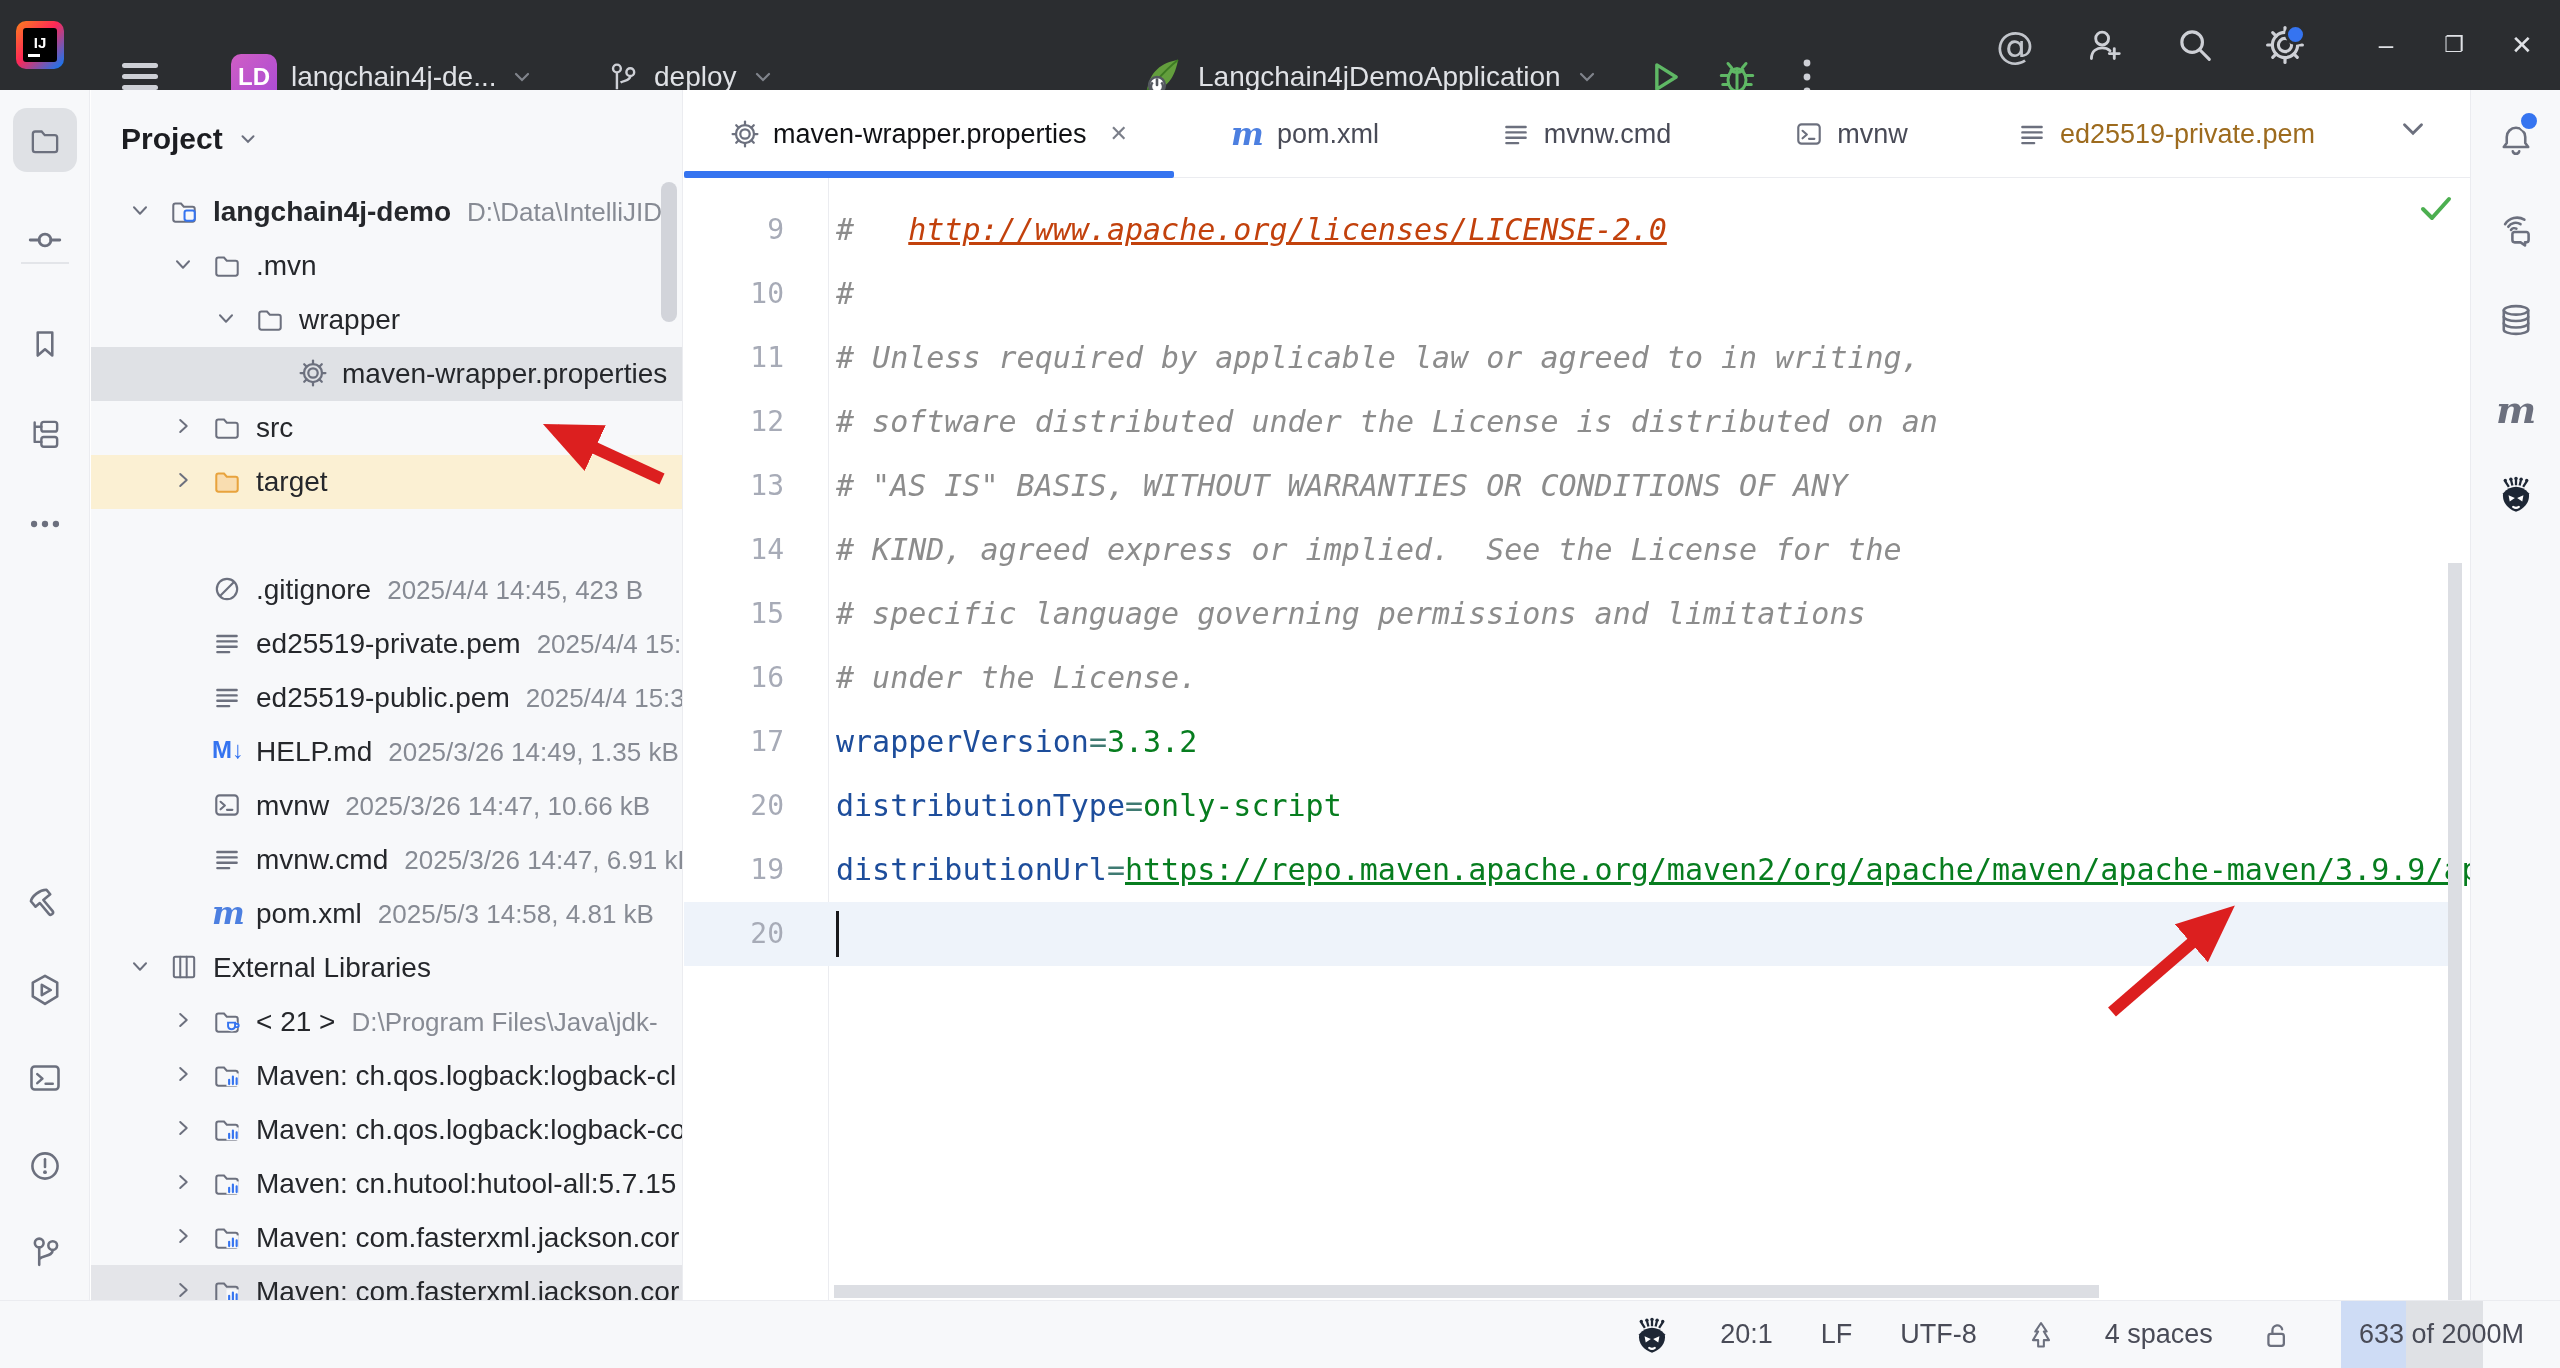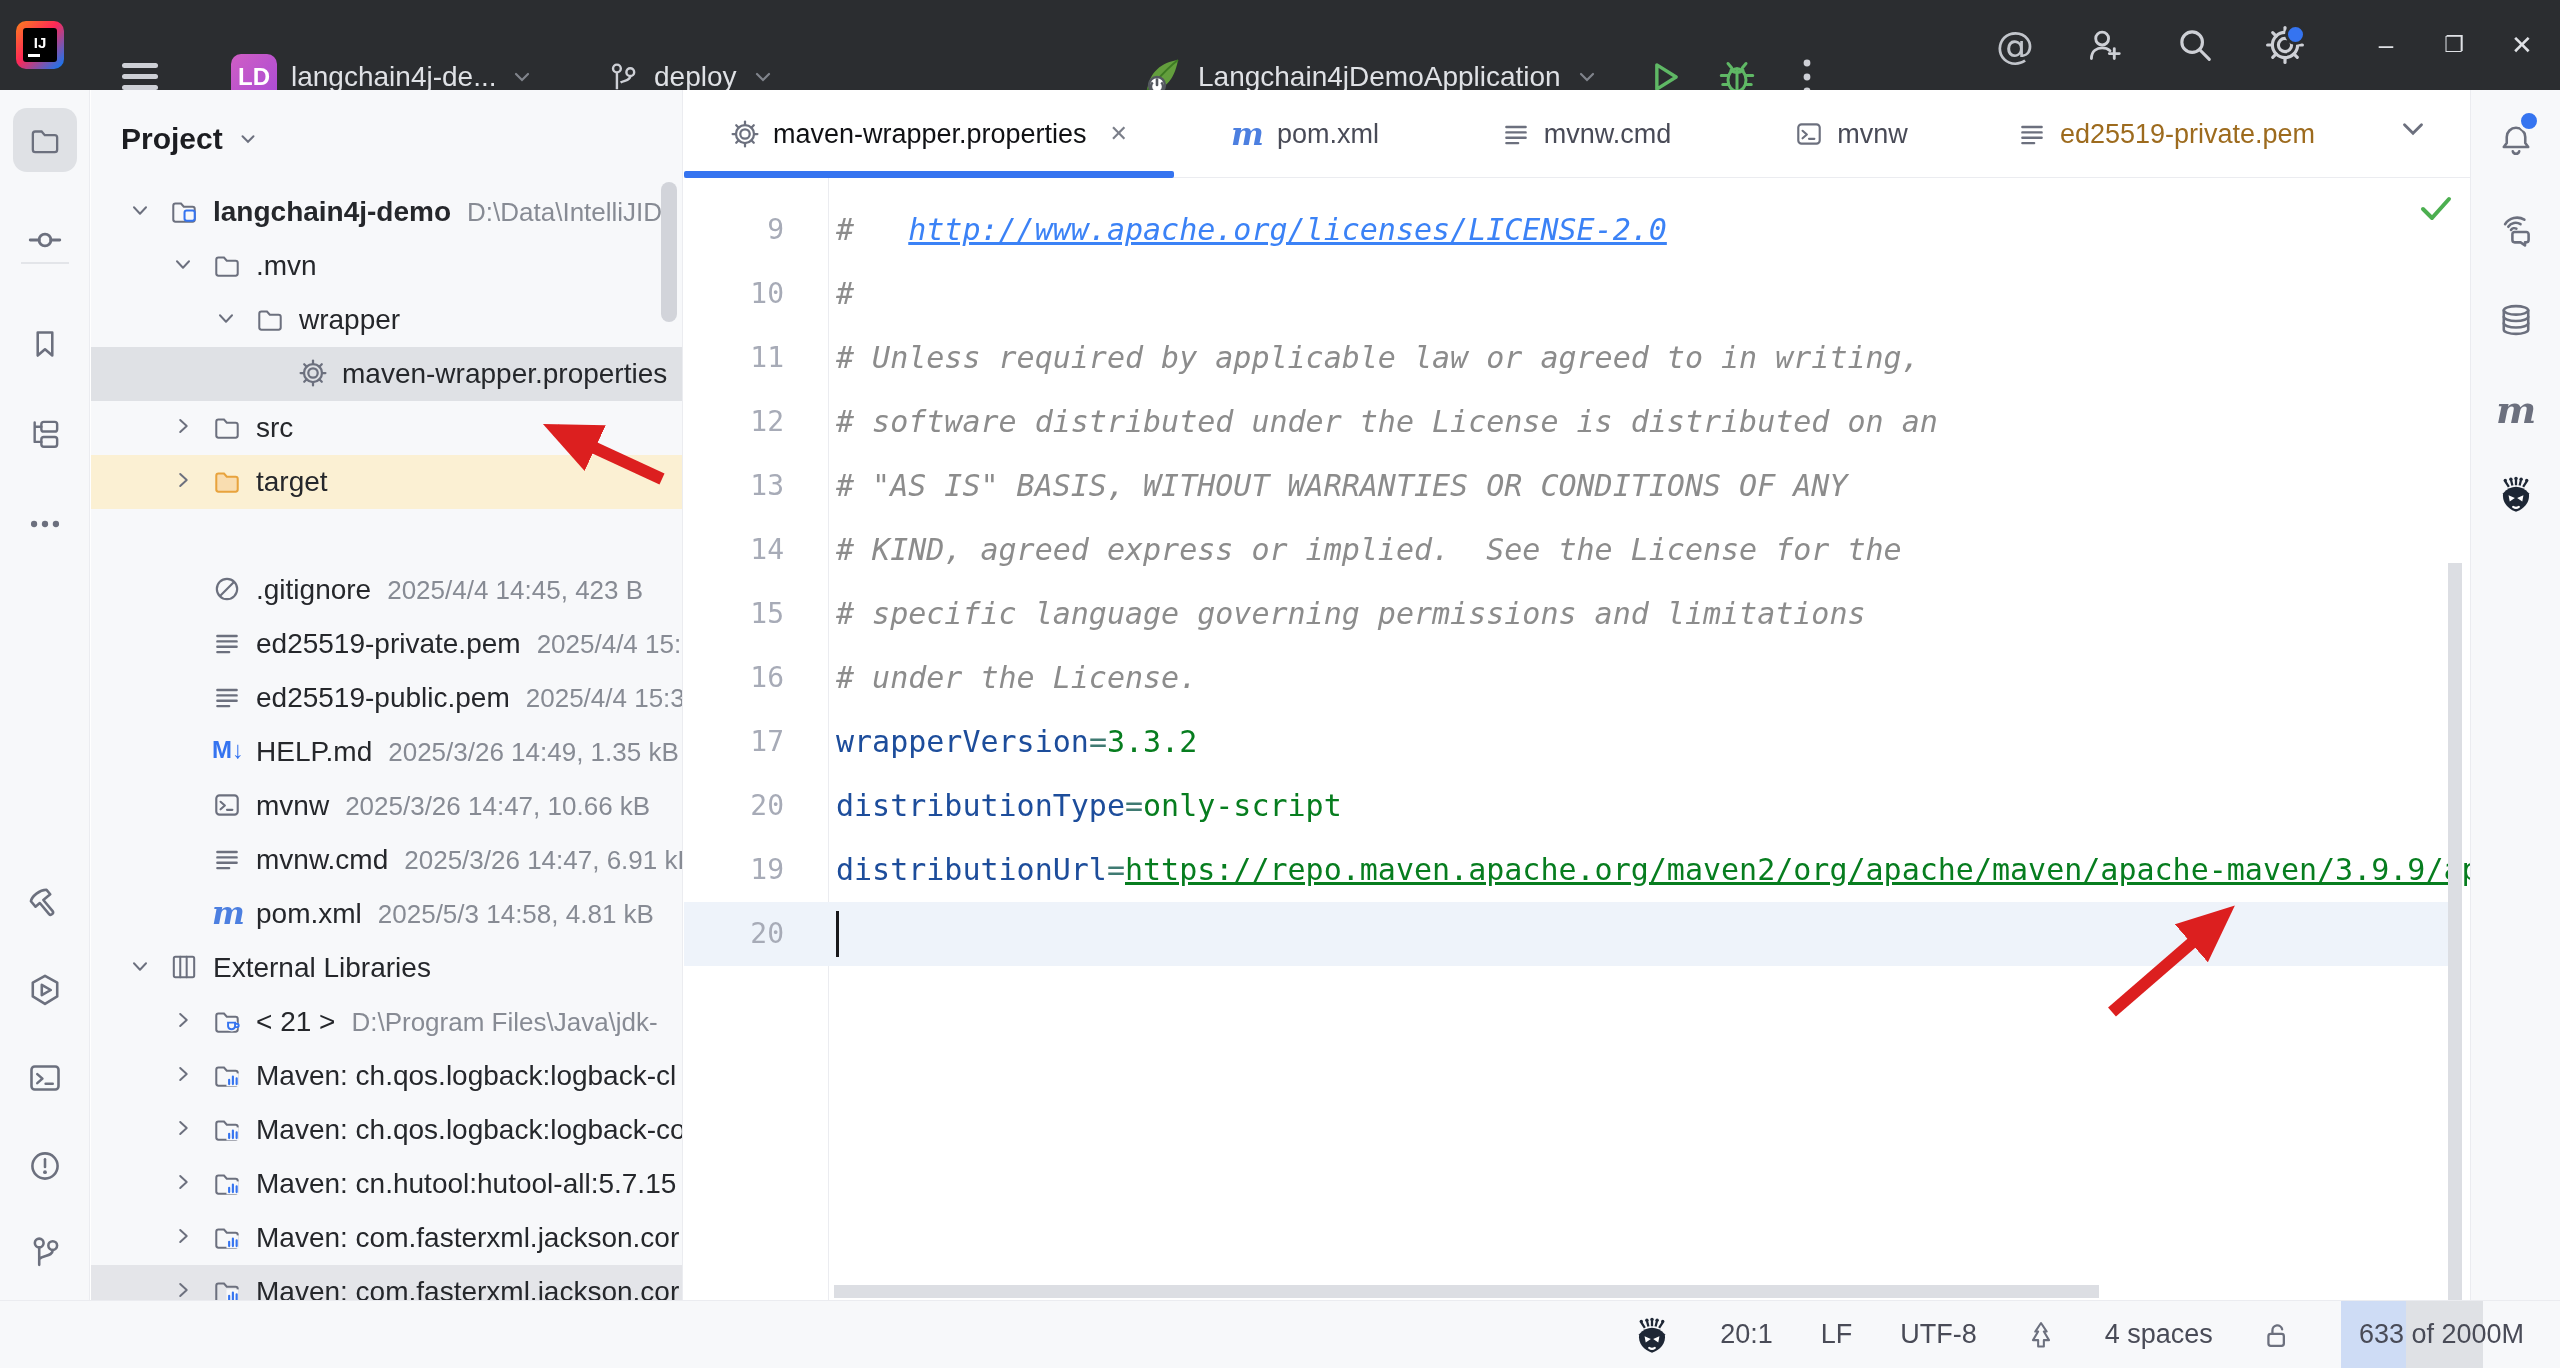--- a/index.html
+++ b/index.html
@@ -61,21 +61,21 @@
   
   #editor{position:absolute;left:684px;top:178px;width:1786px;height:1122px;background:#fff;overflow:hidden;
           font-family:"DejaVu Sans Mono",monospace;font-size:30px;}
   #gutter-line{position:absolute;left:144px;top:0;bottom:0;width:1px;background:#ebecf0;}
   .eline{position:absolute;left:0;width:1786px;height:64px;line-height:64px;white-space:pre;}
   .eline .num{position:absolute;left:0;width:100px;text-align:right;color:#a7abb7;font-size:28px;}
   .eline .code{position:absolute;left:152px;right:0;overflow:hidden;}
   .current-band{position:absolute;left:0;width:1764px;height:64px;background:#eef3fa;}
   .caret{position:absolute;left:152px;width:3px;height:46px;background:#18181b;}
   .comment{color:#8c8c8c;font-style:italic;}
-  .comment-link{color:#3b82f6;font-style:italic;text-decoration:underline;}
+  .comment-link{color:#c2410c;font-style:italic;text-decoration:underline;}
   .prop-key{color:#1d4d9b;}
   .prop-eq{color:#3f7a72;}
   .prop-value{color:#077d1f;}
   .prop-value-link{color:#077d1f;text-decoration:underline;}
   #inspect-ok{position:absolute;left:1735px;top:16px;}
   #ed-vscroll{position:absolute;left:1764px;top:385px;width:14px;height:737px;background:#dcdee3;}
   #ed-hscroll{position:absolute;left:150px;top:1107px;width:1265px;height:13px;background:#dcdee3;}
 
   
   #statusbar{position:absolute;left:0;bottom:0;width:2560px;height:68px;background:#f7f8fa;border-top:1px solid #ebecf0;box-sizing:border-box;}

